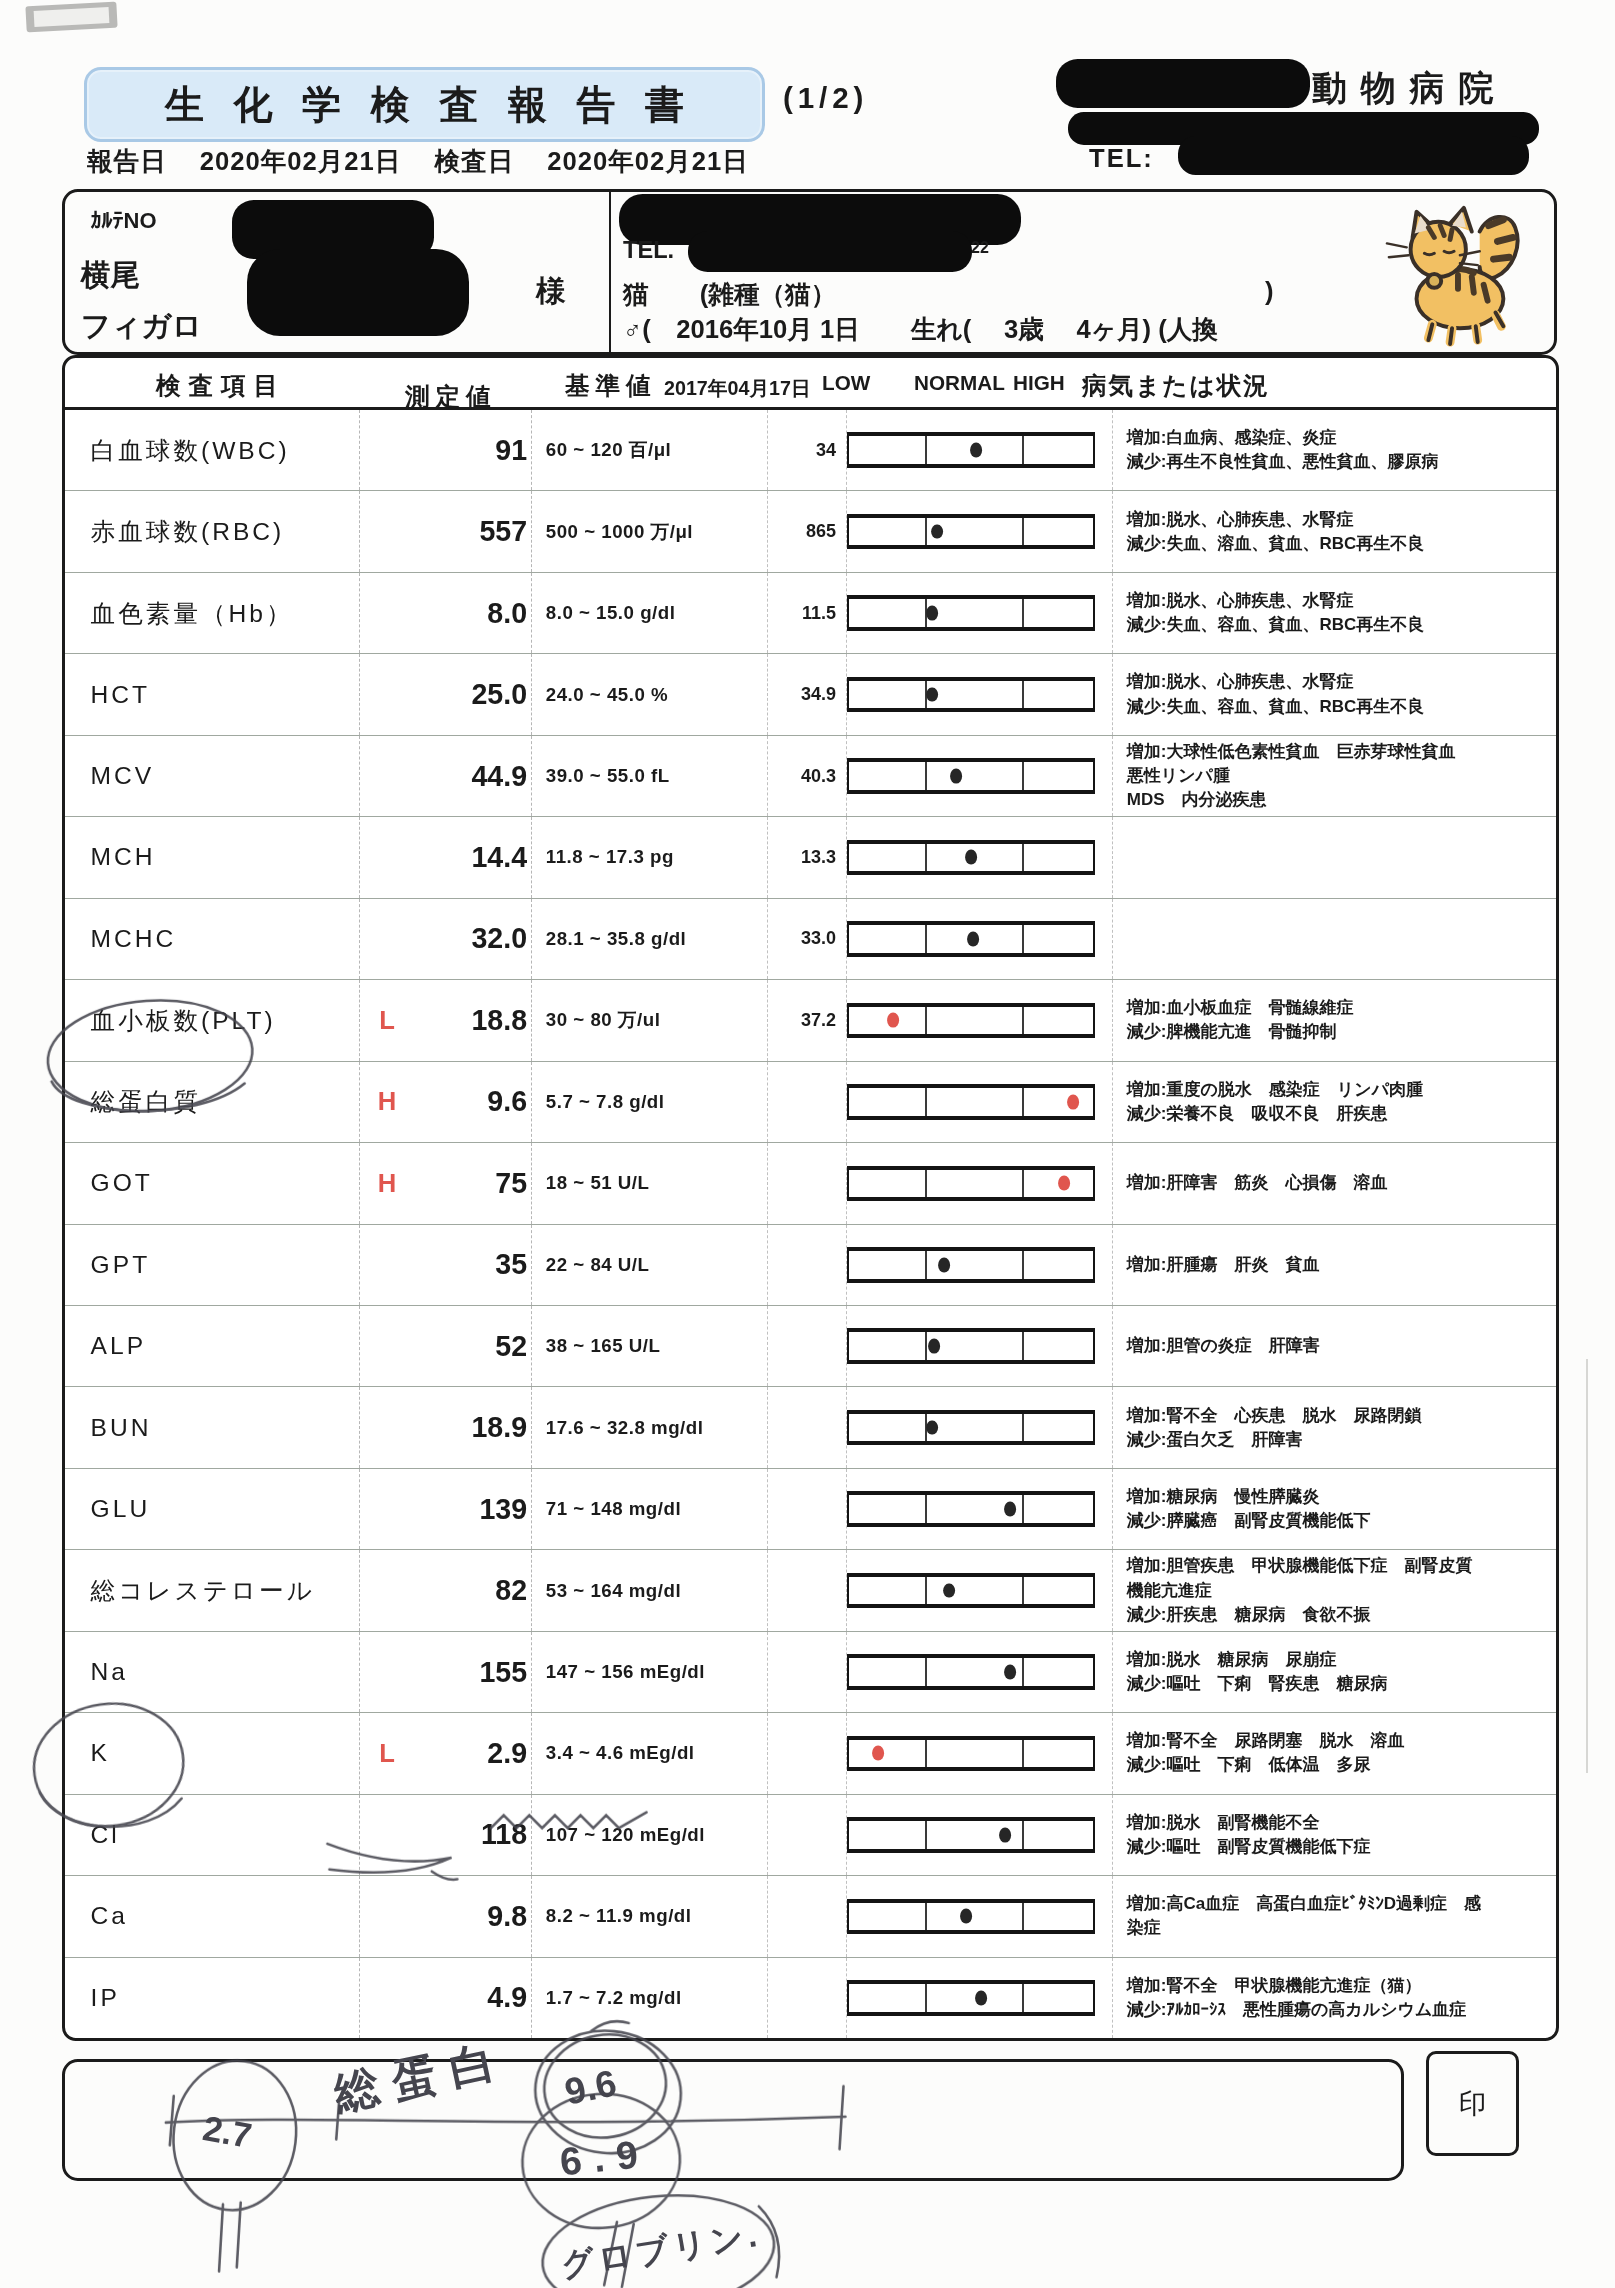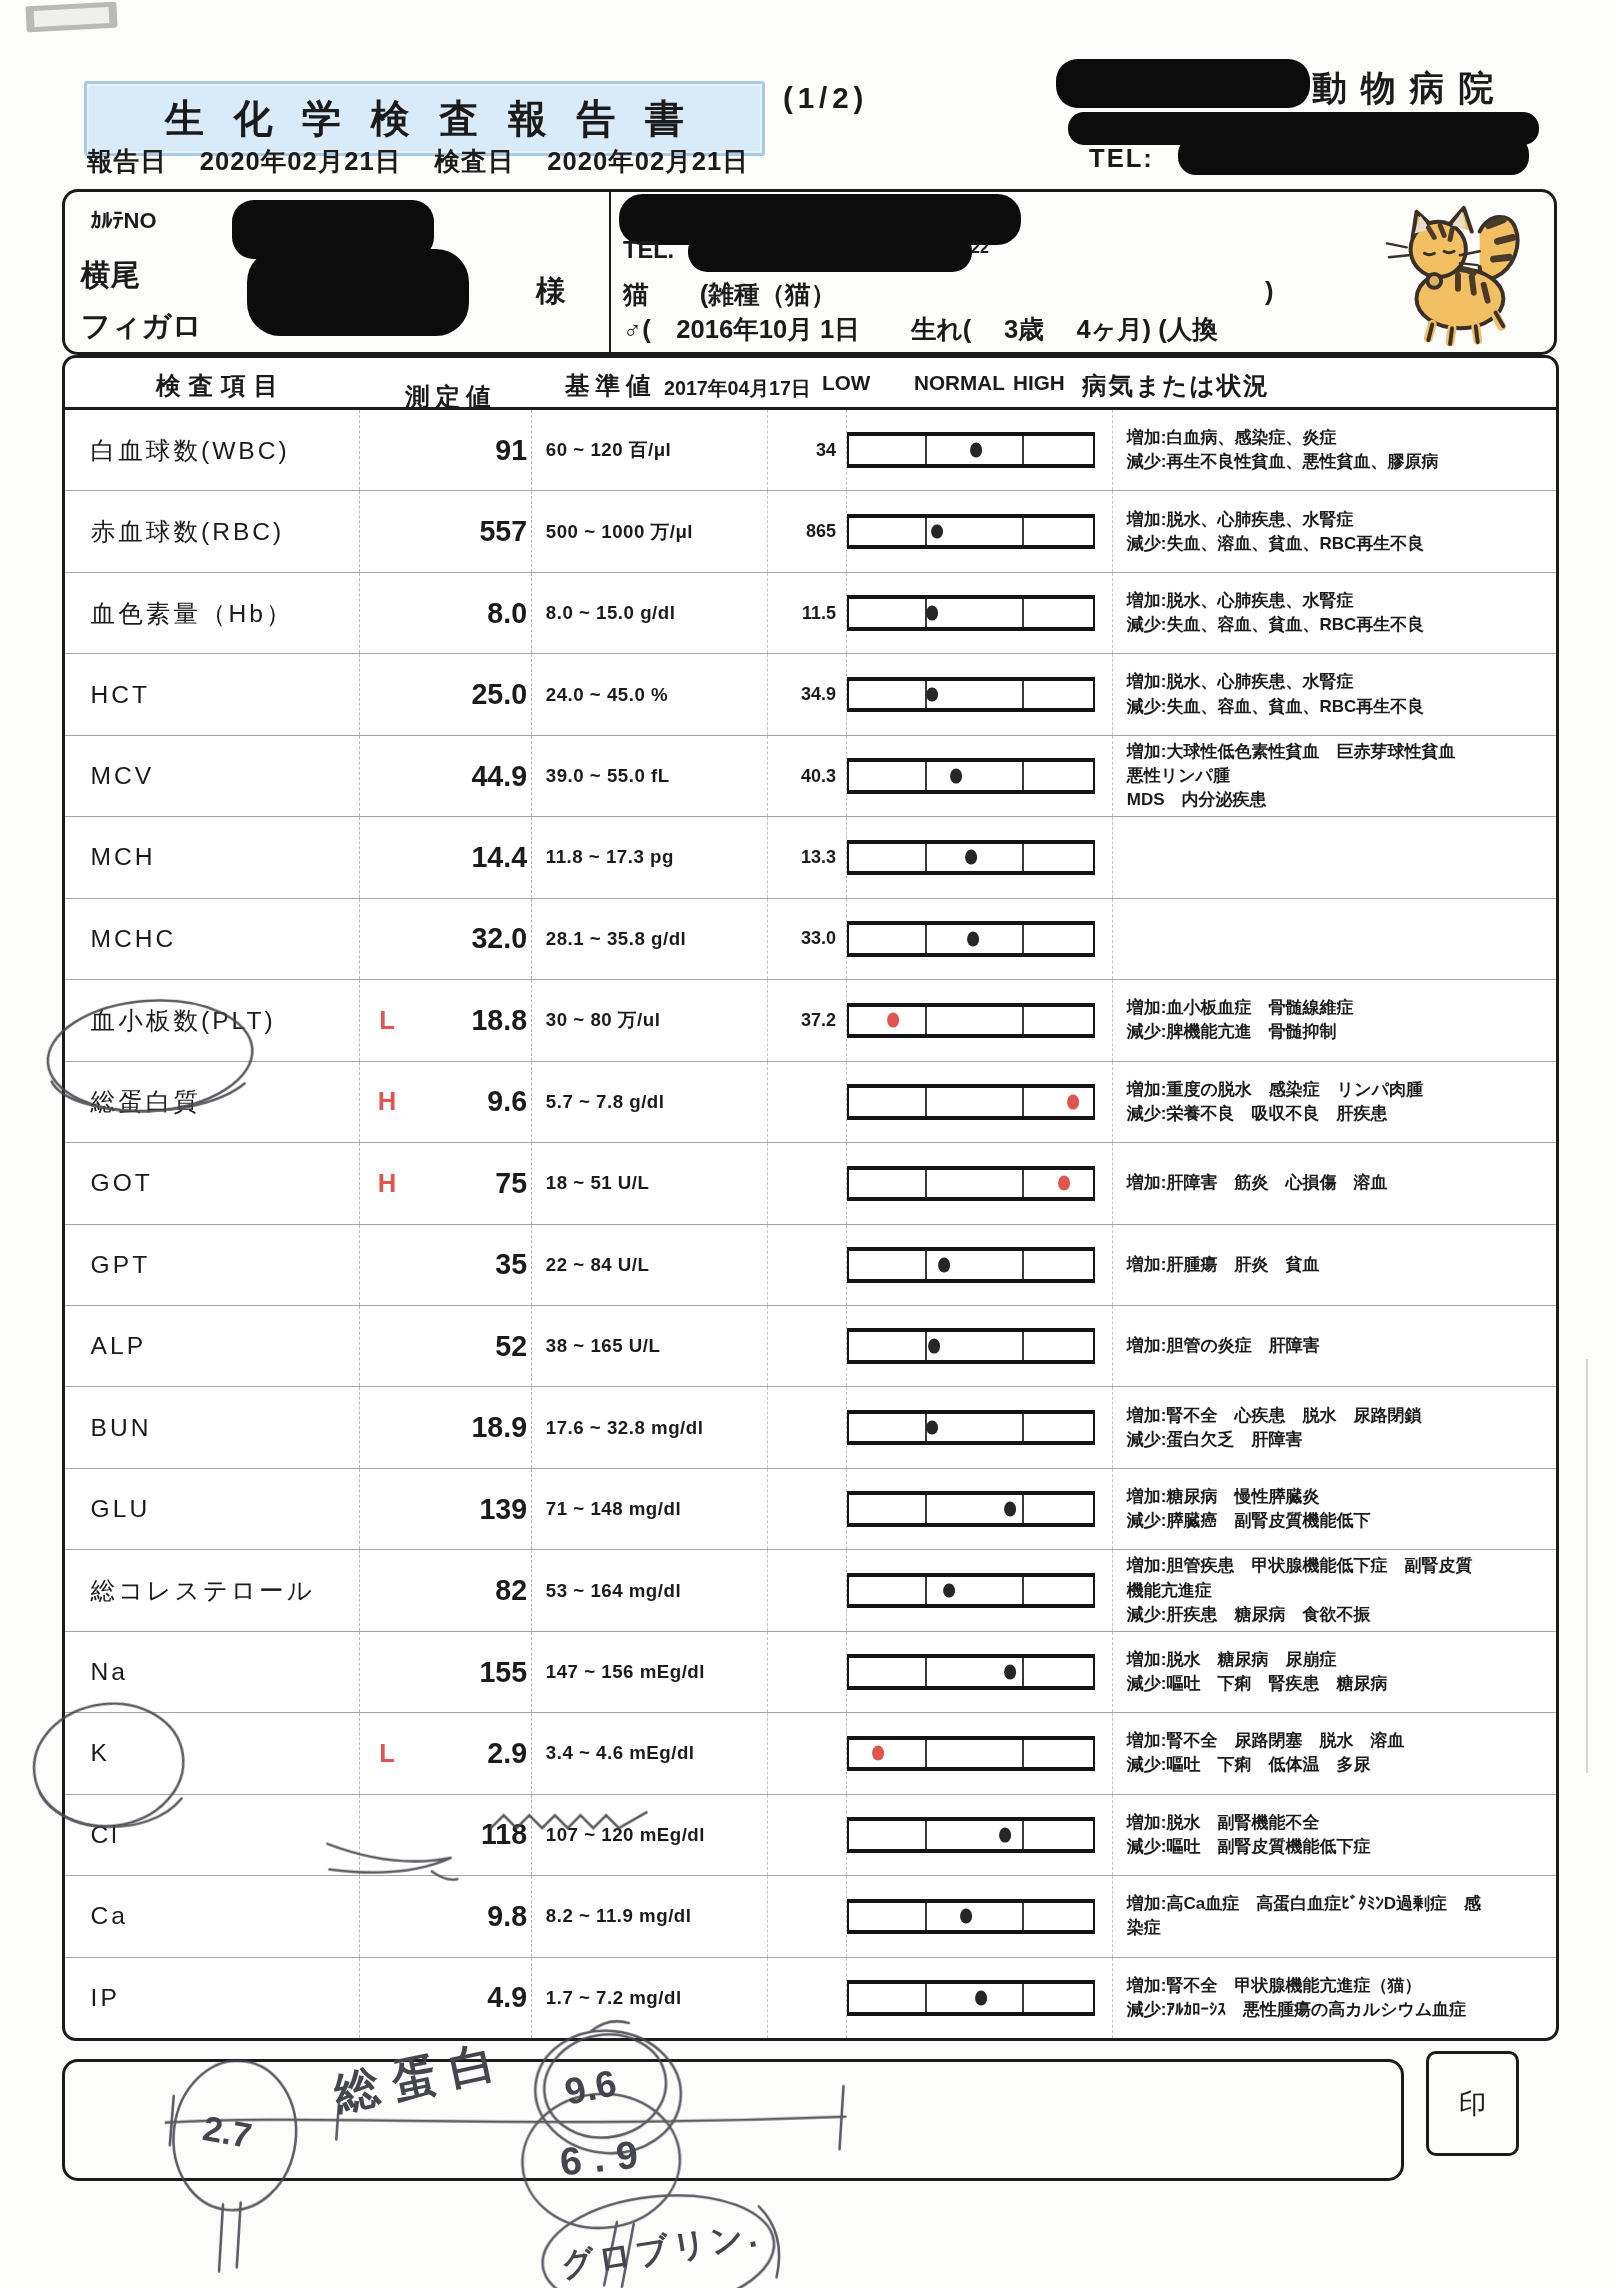--- a/index.html
+++ b/index.html
@@ -4,22 +4,22 @@
 <style>
   html,body{margin:0;padding:0;background:#e8e8e6;}
   .page{position:relative;width:1616px;height:2288px;background:#fcfcfb;overflow:hidden;
         font-family:"Liberation Sans","DejaVu Sans",sans-serif;color:#1b1b1b;margin:0 auto;}
   
   .torn{position:absolute;left:25.6px;top:3.9px;width:91px;height:25.6px;background:#b9b9b7;
         transform:rotate(-3deg);border-radius:3px;}
   .torn:after{content:"";position:absolute;left:7.9px;top:4.9px;right:7.9px;bottom:4.9px;background:#efefed;}
   .scan-edge{position:absolute;right:27.6px;top:1359px;width:2px;height:414px;background:#d7d7d4;}
   
-  .title-box{position:absolute;left:84px;top:81px;width:675px;height:69px;background:#d9eaf8;
-             border:3px solid #a9c9e6;border-radius:3px;display:flex;align-items:center;justify-content:center;
+  .title-box{position:absolute;left:84px;top:67px;width:675px;height:69px;background:#d9eaf8;
+             border:3px solid #a9c9e6;border-radius:17px;display:flex;align-items:center;justify-content:center;
              box-shadow:0 0 0 2px #e6f1fa inset;}
   .title-box span{font-size:39px;font-weight:bold;letter-spacing:29.6px;padding-left:29.6px;white-space:nowrap;}
   .page-no{position:absolute;left:783px;top:81px;font-size:29.6px;letter-spacing:4.9px;font-weight:bold;}
   .dates{position:absolute;left:87px;top:144px;font-size:25.6px;font-weight:bold;letter-spacing:1px;}
   .dates b{margin-right:33px;font-weight:bold;}
   
   .blob{position:absolute;background:#0c0c0c;border-radius:21.7px;}
   .hosp-name{position:absolute;left:1312px;top:65px;font-size:35px;font-weight:bold;letter-spacing:13.8px;white-space:nowrap;}
   .hosp-tel{position:absolute;left:1089px;top:144px;font-size:25.6px;font-weight:bold;letter-spacing:2px;}
   

